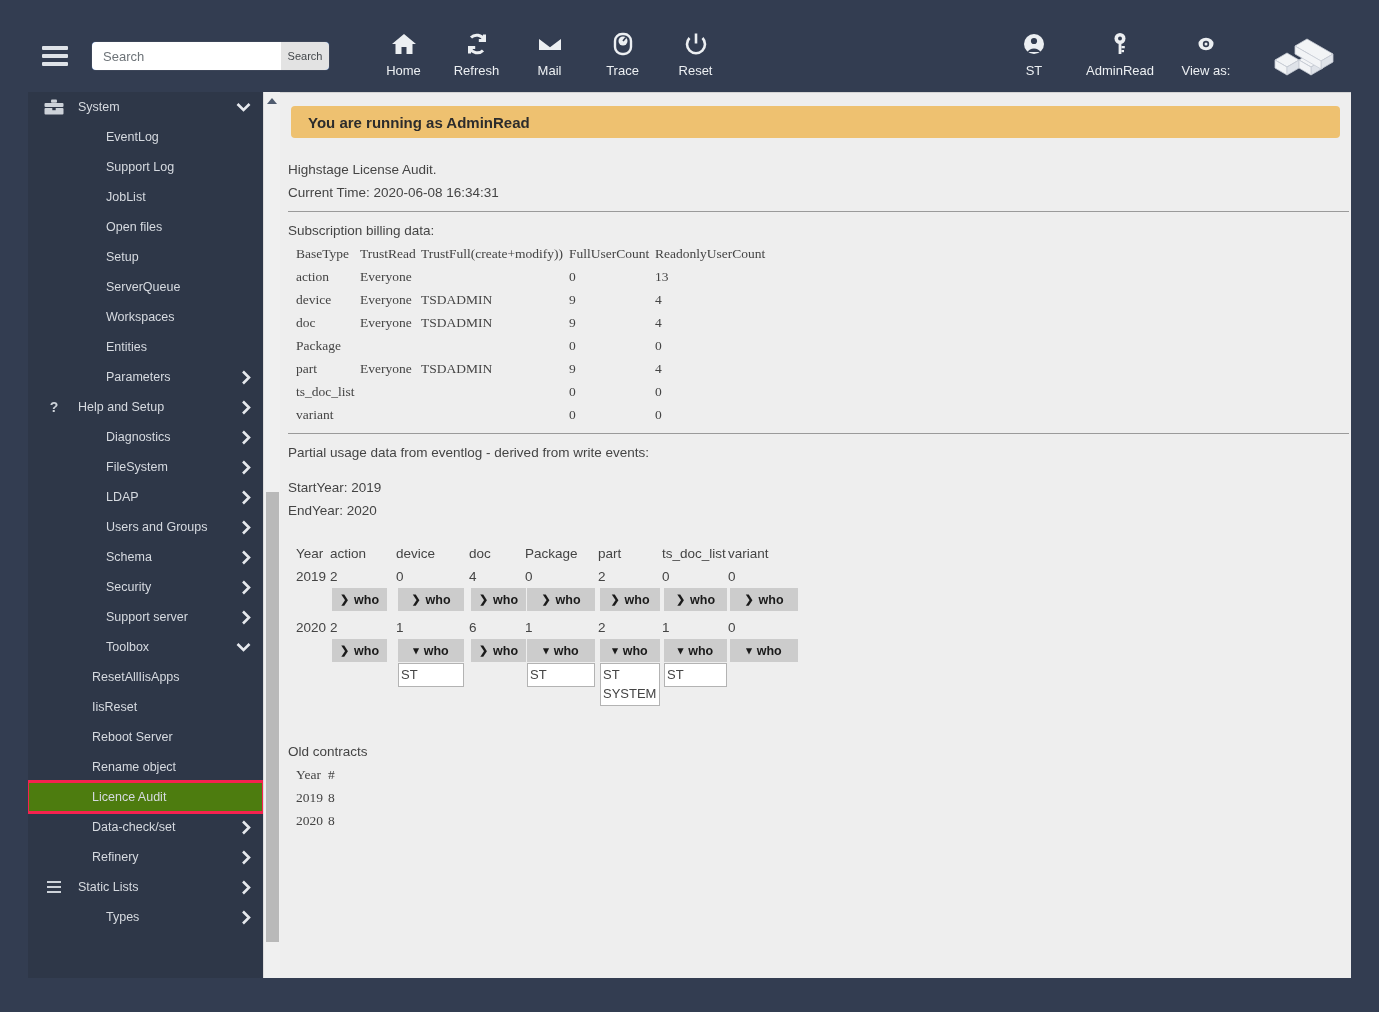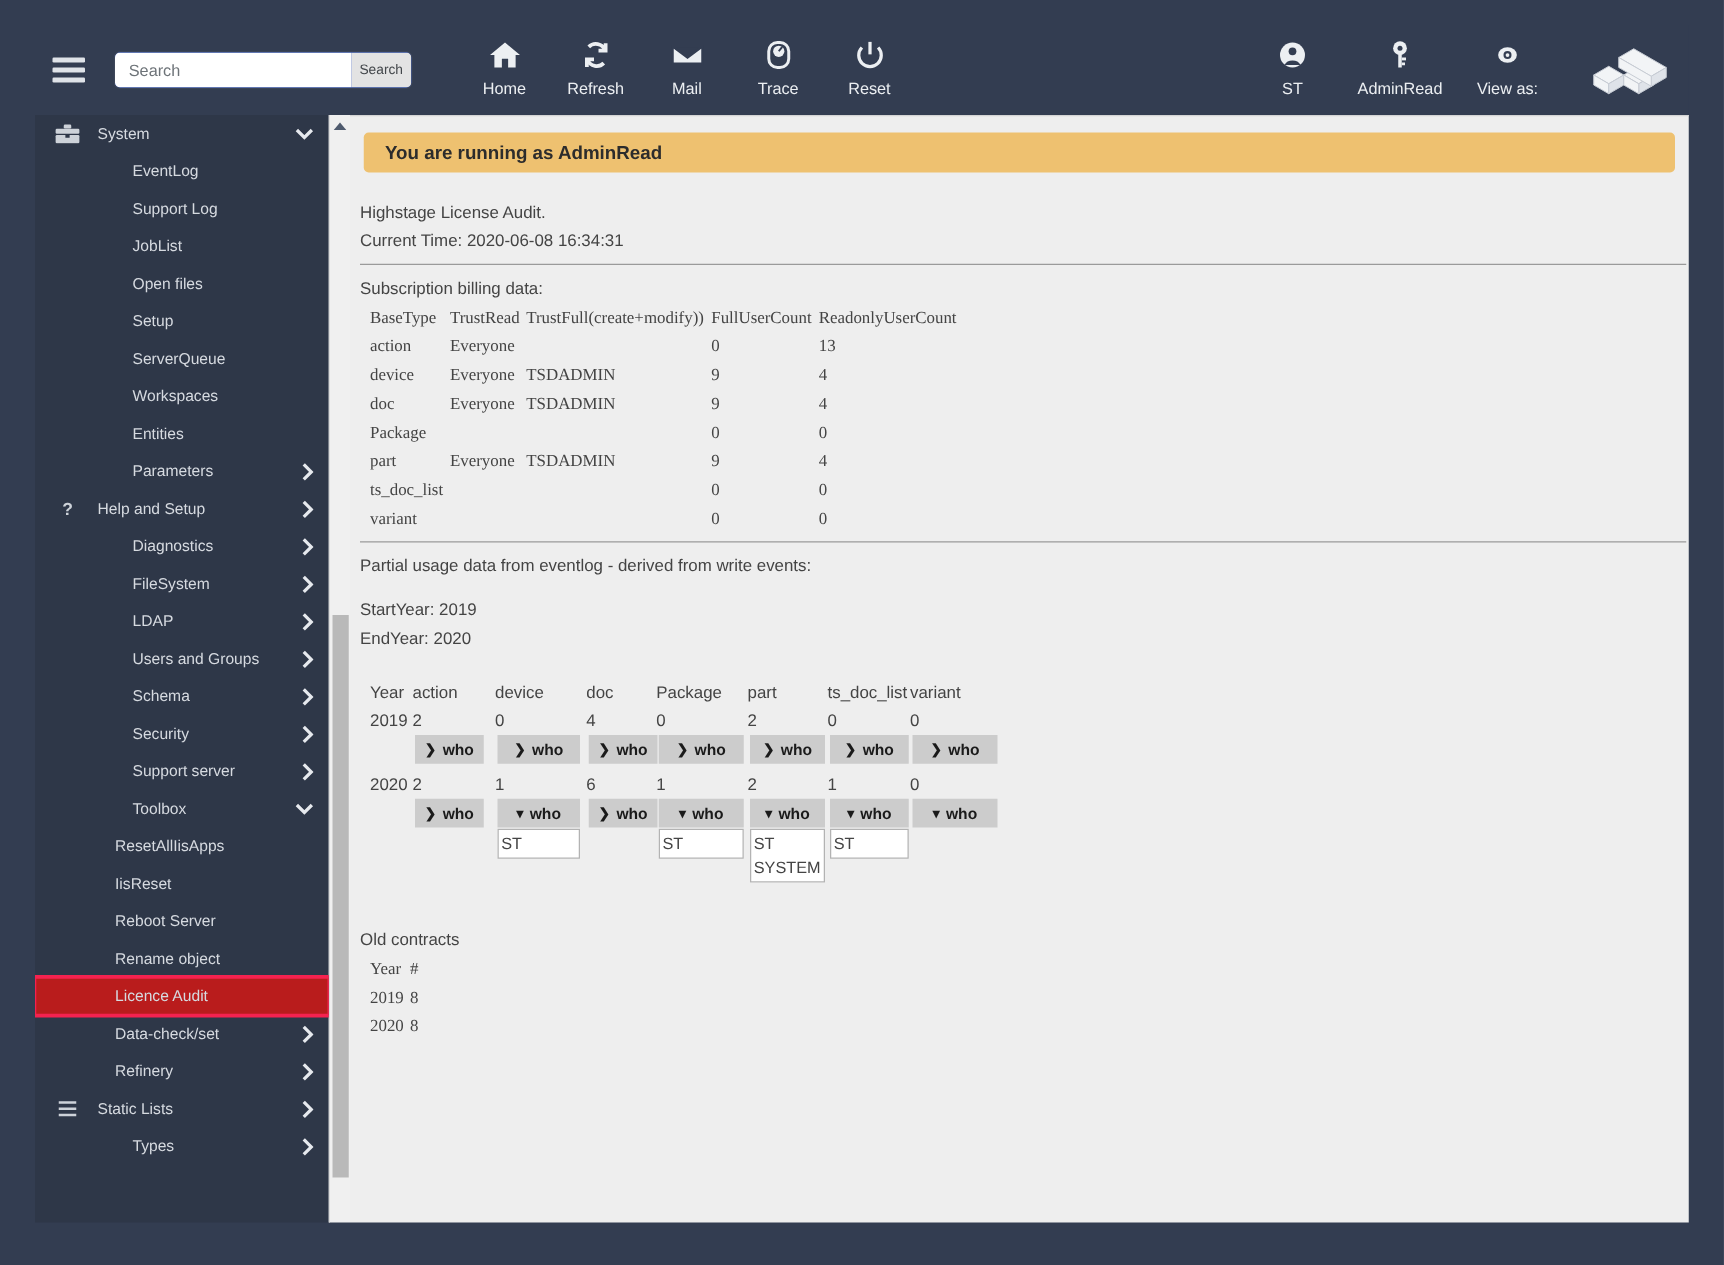--- a/index.html
+++ b/index.html
@@ -29,21 +29,21 @@
     margin-left: 14px; margin-right: 24px;
     display: flex; flex-direction: column; justify-content: space-between;
     cursor: pointer;
   }
   .hamburger span {
     display: block; height: 4px; width: 100%;
     background: #dfe3e8; border-radius: 1px;
   }
   .searchwrap {
     width: 237px; height: 28px;
-    background: #1d4ed8; border-radius: 4px;
+    background: #3b82f6; border-radius: 4px;
     display: flex; align-items: stretch; overflow: hidden;
     box-shadow: 0 0 0 1px rgba(255,255,255,0.05);
   }
   .searchwrap input {
     flex: 1; border: 0; outline: none;
     font-size: 13px; color: #3a3a3a;
     padding-left: 11px;
     font-family: "Liberation Sans", sans-serif;
     background: #fff;
   }
@@ -97,21 +97,21 @@
   .sb-row.lvl2 .sb-label { margin-left: 78px; }
   .sb-row.lvl3 .sb-label { margin-left: 64px; }
   .sb-arrow {
     position: absolute; right: 12px; top: 0; bottom: 0;
     display: flex; align-items: center; color: #e6e9ee;
     font-size: 15px; font-weight: bold;
   }
   .sb-row.selected {
     outline: 3px solid #f5224f;
     outline-offset: -1px;
-    background: #b91c1c;
+    background: #4d7c0f;
     z-index: 3;
   }
   
   .sb-scroll {
     position: absolute; left: 235px; top: 72px;
     width: 17px; height: 886px;
     background: #f0f0f0;
     border-left: 1px solid #dcdcdc;
   }
   .sb-scroll .track-top {

